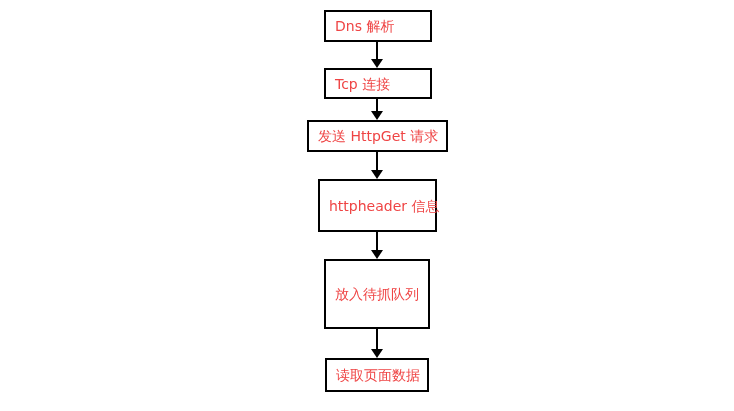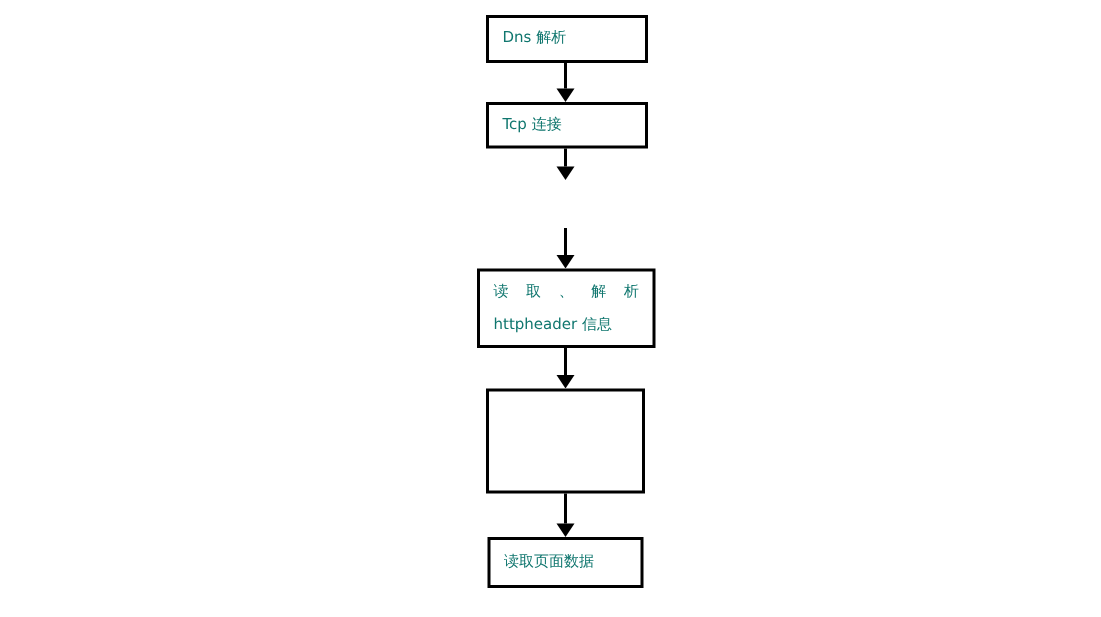--- a/index.html
+++ b/index.html
@@ -13,26 +13,26 @@
     height: 411px;
     background: #ffffff;
     overflow: hidden;
     font-family: "DejaVu Sans", sans-serif;
   }
   .node {
     position: absolute;
     box-sizing: border-box;
     border: 2px solid #000000;
     background: #ffffff;
-    color: #0f766e;
+    color: #ef4444;
     display: flex;
     flex-direction: column;
     justify-content: center;
     padding: 1px 9px;
-    font-size: 10px;
+    font-size: 14px;
   }
   .node .line {
     display: block;
     width: 100%;
     line-height: 22px;
     white-space: nowrap;
     text-align: left;
   }
   .node .line.justify {
     text-align: justify;
@@ -75,37 +75,40 @@
 
   <div class="node" style="left:324px; top:68px; width:108px; height:31px;">
     <span class="line">Tcp 连接</span>
   </div>
 
   <div class="arrow" style="left:371px; top:99px; height:21px;">
     <div class="arrow-line"></div>
     <div class="arrow-head"></div>
   </div>
 
+  <div class="node" style="left:307px; top:120px; width:141px; height:32px;">
+    <span class="line">发送 HttpGet 请求</span>
+  </div>
 
   <div class="arrow" style="left:371px; top:152px; height:27px;">
     <div class="arrow-line"></div>
     <div class="arrow-head"></div>
   </div>
 
   <div class="node" style="left:318px; top:179px; width:119px; height:53px;">
-    <span class="line justify">读 取 、 解 析</span>
     <span class="line">httpheader 信息</span>
   </div>
 
   <div class="arrow" style="left:371px; top:232px; height:27px;">
     <div class="arrow-line"></div>
     <div class="arrow-head"></div>
   </div>
 
   <div class="node" style="left:324px; top:259px; width:106px; height:70px;">
+    <span class="line">放入待抓队列</span>
   </div>
 
   <div class="arrow" style="left:371px; top:329px; height:29px;">
     <div class="arrow-line"></div>
     <div class="arrow-head"></div>
   </div>
 
   <div class="node" style="left:325px; top:358px; width:104px; height:34px;">
     <span class="line">读取页面数据</span>
   </div>

